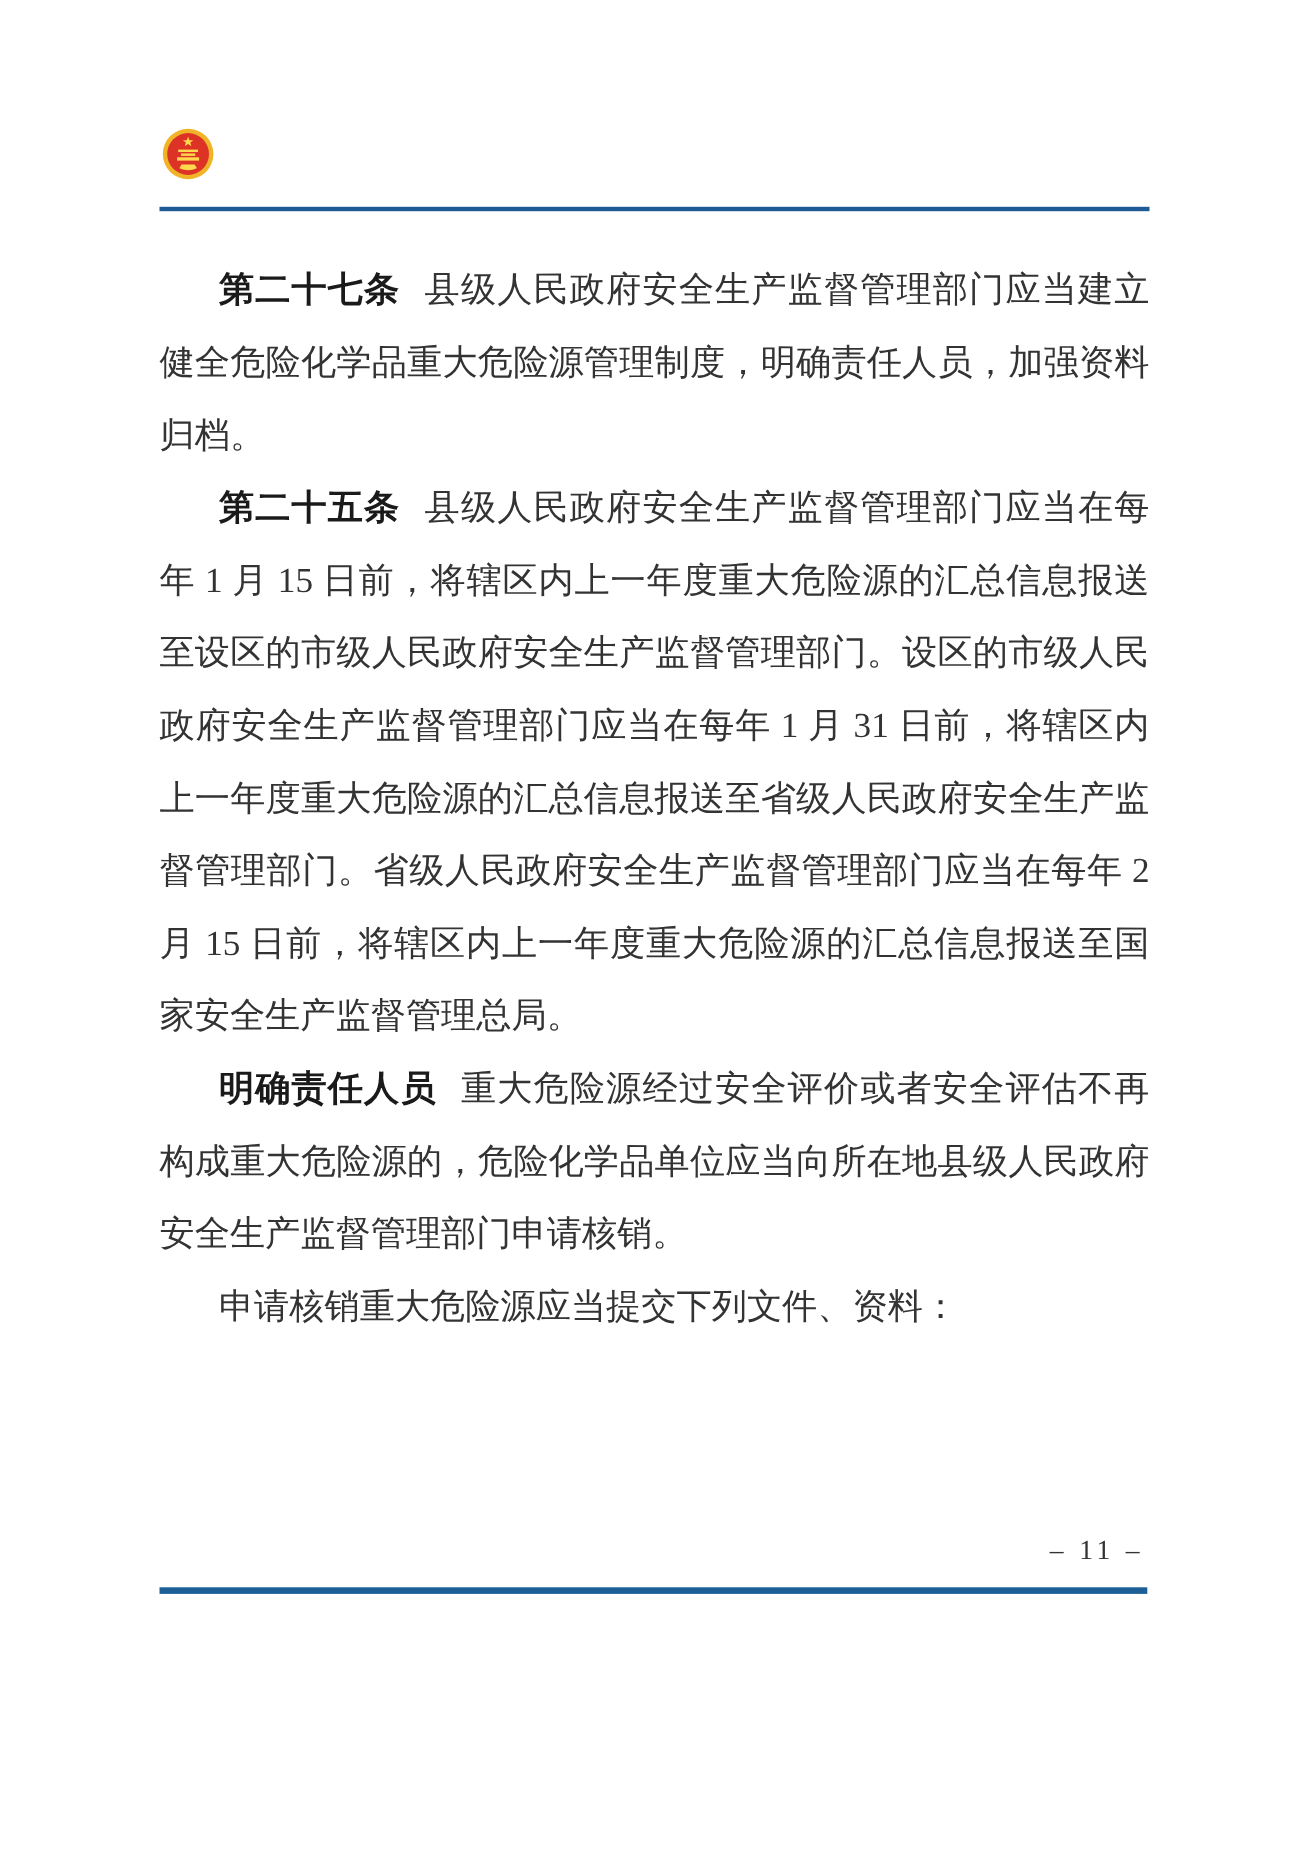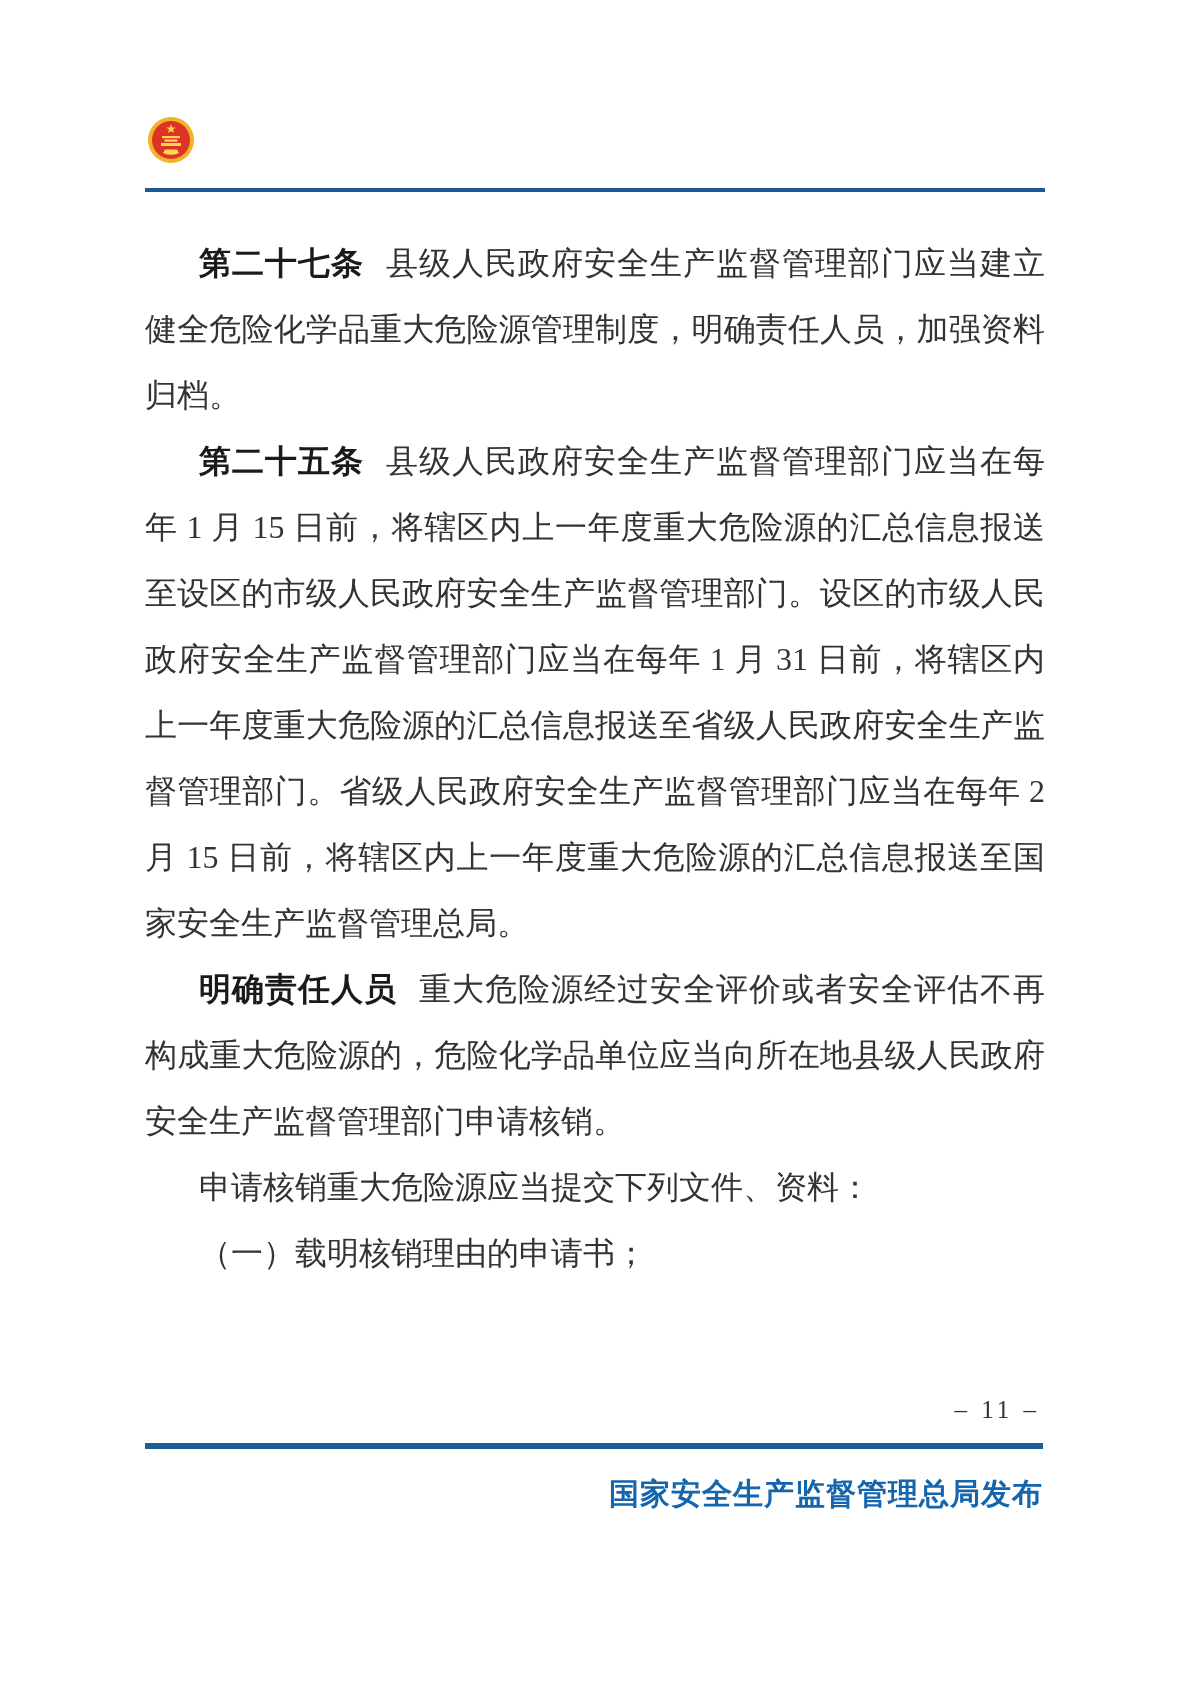--- a/index.html
+++ b/index.html
@@ -116,22 +116,18 @@
     </p>
     <p>
       <span class="term">第二十五条</span><span>县级人民政府安全生产监督管理部门应当在每年 1 月 15 日前，将辖区内上一年度重大危险源的汇总信息报送至设区的市级人民政府安全生产监督管理部门。设区的市级人民政府安全生产监督管理部门应当在每年 1 月 31 日前，将辖区内上一年度重大危险源的汇总信息报送至省级人民政府安全生产监督管理部门。省级人民政府安全生产监督管理部门应当在每年 2 月 15 日前，将辖区内上一年度重大危险源的汇总信息报送至国家安全生产监督管理总局。</span>
     </p>
     <p>
       <span class="term">明确责任人员</span><span>重大危险源经过安全评价或者安全评估不再构成重大危险源的，危险化学品单位应当向所在地县级人民政府安全生产监督管理部门申请核销。</span>
     </p>
     <p>
       <span>申请核销重大危险源应当提交下列文件、资料：</span>
     </p>
-    <p>
-      <span>（一）载明核销理由的申请书；</span>
-    </p>
   </div>
 
   <div class="page-number">– 11 –</div>
   <div class="footer-rule"></div>
-  <div class="footer-publisher">国家安全生产监督管理总局发布</div>
 
 </div>
 
 </body></html>

